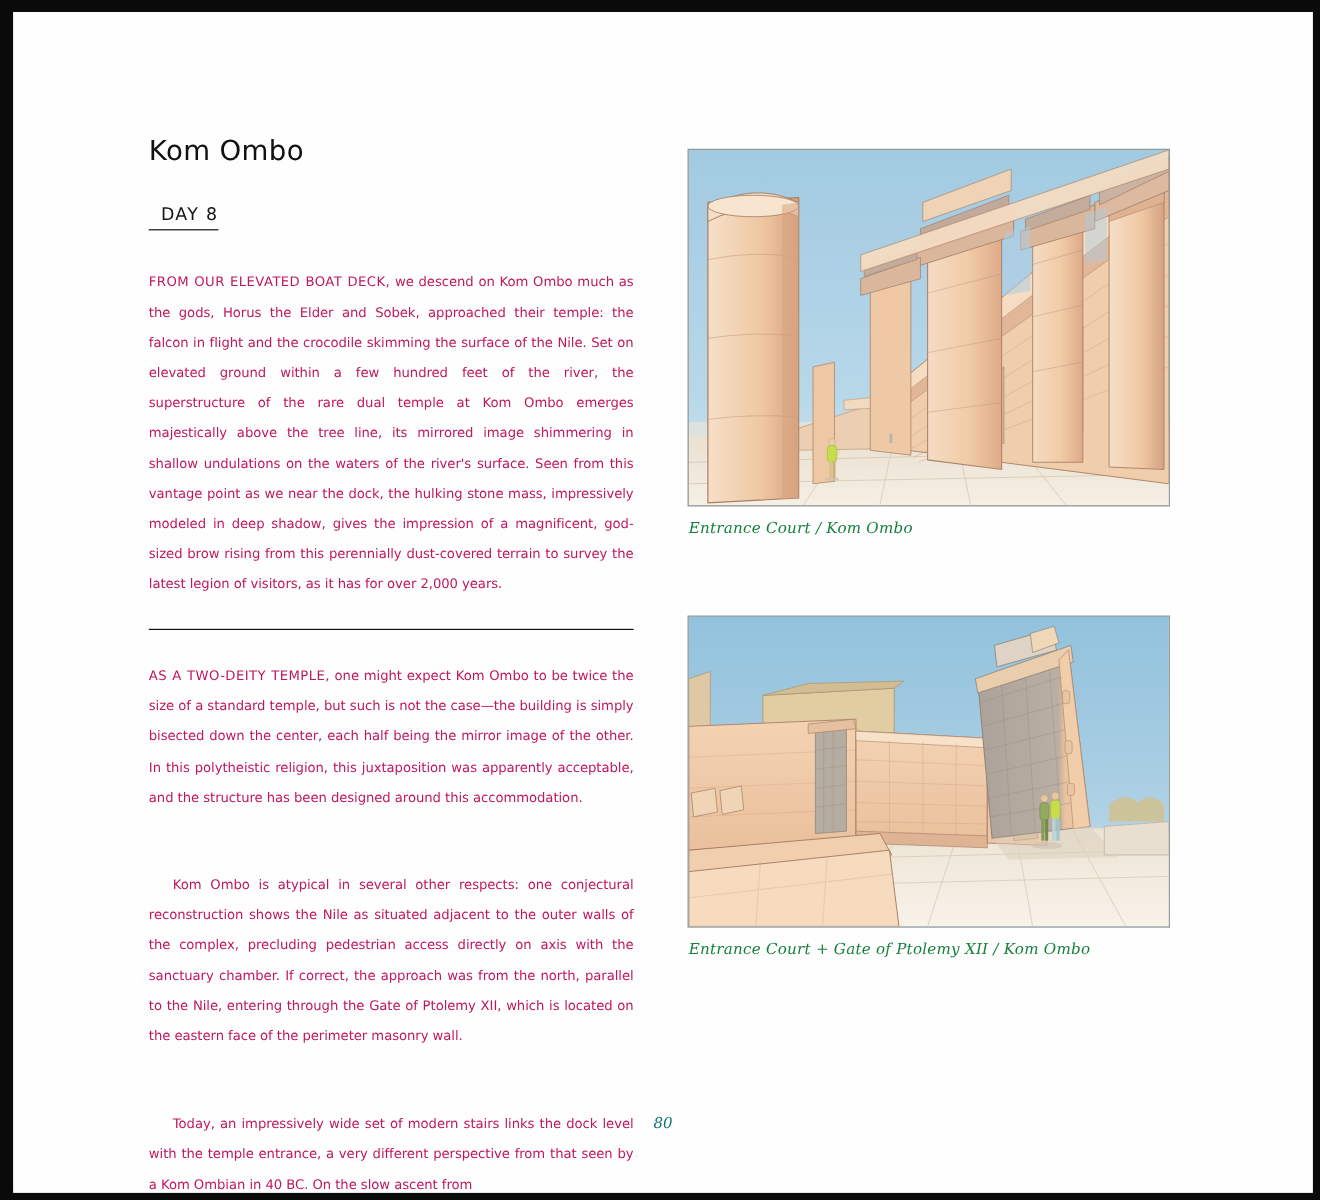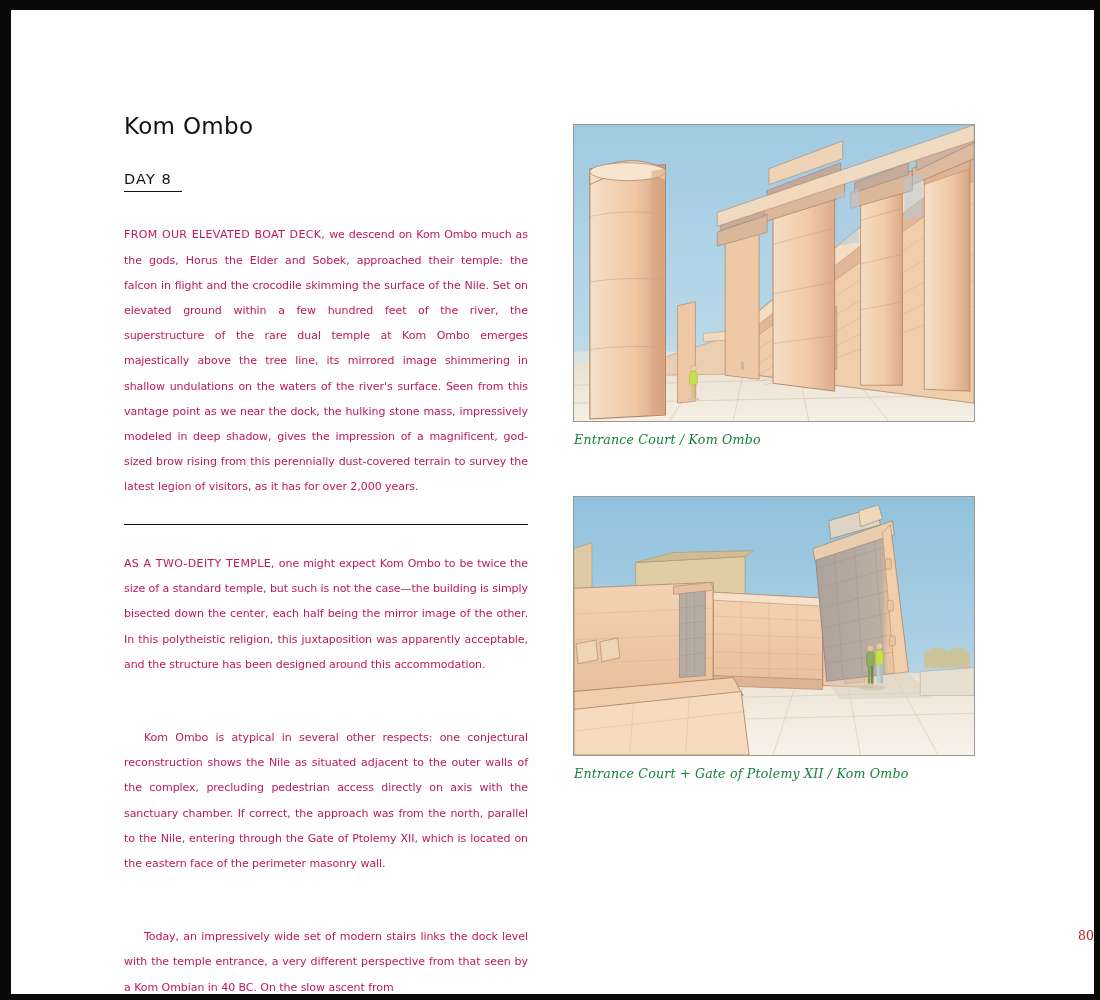--- a/index.html
+++ b/index.html
@@ -58,20 +58,21 @@
     font-size: 23px;
     font-weight: 400;
     letter-spacing: 0.3px;
     color: #111;
     margin: 0 0 32px 0;
     line-height: 1;
   }
   .day-label-wrap {
     margin: 0 0 30px 0;
     display: inline-block;
+    text-align: right;
   }
   .day-label {
     font-family: "DejaVu Sans", sans-serif;
     font-size: 14.5px;
     letter-spacing: 1.1px;
     color: #151515;
     display: block;
     padding-bottom: 4px;
   }
   .day-rule {
@@ -118,32 +119,33 @@
   #plate-2 .plate-frame { height: 260px; }
 
   .plate-caption {
     font-family: "DejaVu Serif", serif;
     font-style: italic;
     font-size: 12.6px;
     color: #15803d;
     margin: 10px 0 0 1px;
     letter-spacing: 0.2px;
   }
-  #plate-2 { margin-top: 49px; }
+  #plate-2 { margin-top: 66px; }
 
   
   #folio {
     position: absolute;
     left: 0;
     right: 0;
     top: 918px;
-    text-align: right;
+    text-align: center;
     font-family: "DejaVu Serif", serif;
+    font-style: italic;
     font-size: 12.5px;
-    color: #b91c1c;
+    color: #0f766e;
   }
 
   
   .plate-frame svg { display: block; width: 100%; height: 100%; }
 </style>
 </head>
 <body>
 
 <div id="scan-frame">
   <div id="page-sheet">

